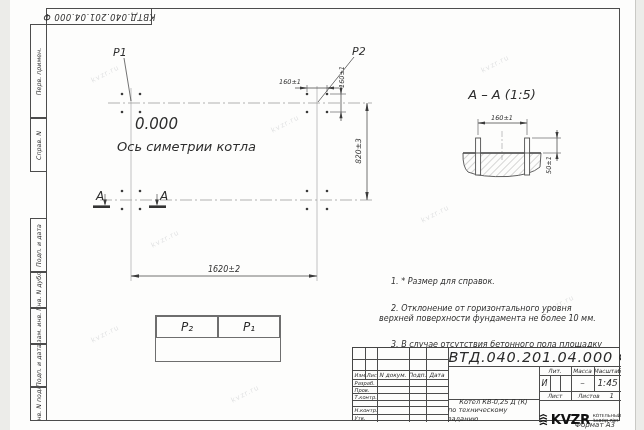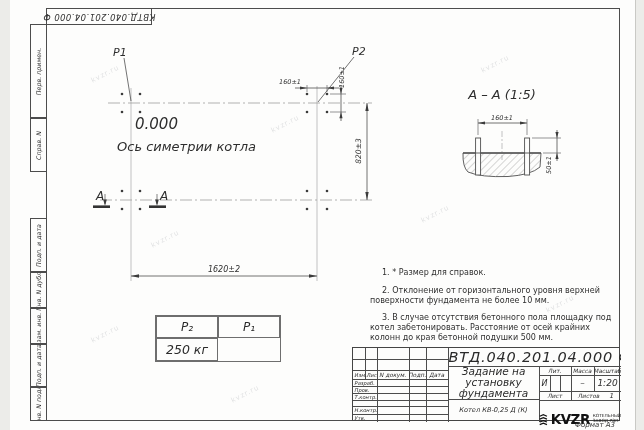--- a/index.html
+++ b/index.html
@@ -12,21 +12,21 @@
            border:1.2px solid #4c4c4c; }
   .stampbox { position:absolute; left:46px; top:8px; width:106px; height:17px;
               border:1px solid #4c4c4c; display:flex; align-items:center; justify-content:center; }
   .stampbox span { transform:rotate(180deg); font-style:italic; font-size:8.5px; color:#333;
                    white-space:nowrap; letter-spacing:.4px; }
   .mbox { position:absolute; left:30px; width:17px; border:1px solid #4c4c4c;
           display:flex; align-items:center; justify-content:center; overflow:hidden; }
   .mbox span { transform:rotate(-90deg); white-space:nowrap; font-size:6.3px; font-style:italic; color:#333; }
   svg text { font-family:"DejaVu Sans", sans-serif; font-style:italic; fill:#2e2e2e; }
   .notes { position:absolute; left:362px; top:260px; width:258px; color:#2f2f2f; }
-  .notes p { font-size:8px; line-height:1.22; text-indent:12px; margin:8px; }
+  .notes p { font-size:8px; font-style:italic; line-height:1.22; text-indent:12px; margin:17px; }
   .ltable { position:absolute; left:155px; top:315px; width:126px; height:47px;
             border:1px solid #6e6e6e; display:grid; grid-template-columns:1fr 1fr;
             grid-template-rows:22px 1fr; }
   .ltable div { border:0.5px solid #6e6e6e; display:flex; align-items:center; justify-content:center;
                 font-style:italic; color:#2b2b2b; }
   .ltable .hd { font-size:12px; } .ltable .vl { font-size:12.5px; }
   .tb { position:absolute; left:352px; top:347px; width:268px; height:74px;
         border:1.2px solid #444; background:#fdfdfc; }
   .tb .cell { position:absolute; display:flex; align-items:center; justify-content:center;
               color:#2b2b2b; font-style:italic; overflow:hidden; }
@@ -180,21 +180,20 @@
     <text x="361" y="151" font-size="7.5" text-anchor="middle" transform="rotate(-90 361 151)">820±3</text>
     <text x="290" y="84" font-size="6.5" text-anchor="middle">160±1</text>
     <text x="344" y="77" font-size="6.5" text-anchor="middle" transform="rotate(-90 344 77)">160±1</text>
     <text x="502" y="120" font-size="6.5" text-anchor="middle">160±1</text>
     <text x="551" y="165" font-size="6.5" text-anchor="middle" transform="rotate(-90 551 165)">50±1</text>
   </svg>
 
   <div class="ltable">
     <div class="hd">P₂</div>
     <div class="hd">P₁</div>
-    <div class="vl">250 кг</div>
   </div>
 
   <div class="notes">
     <p>1. * Размер для справок.</p>
     <p>2. Отклонение от горизонтального уровня верхней поверхности фундамента не более 10 мм.</p>
     <p>3. В случае отсутствия бетонного пола площадку под котел забетонировать. Расстояние от осей крайних колонн до края бетонной подушки 500 мм.</p>
   </div>
 
   <div class="tb">
 
@@ -227,32 +226,32 @@
     <div class="cell tbhdr" style="left:56px;top:22px;width:17px;height:9px">Подп.</div>
     <div class="cell tbhdr" style="left:73px;top:22px;width:22px;height:9px">Дата</div>
     <div class="cell tbsmall" style="left:0;top:31px;width:24px;height:7px">Разраб.</div>
     <div class="cell tbsmall" style="left:0;top:38px;width:24px;height:7px">Пров.</div>
     <div class="cell tbsmall" style="left:0;top:45px;width:24px;height:7px">Т.контр.</div>
     <div class="cell tbsmall" style="left:0;top:58px;width:24px;height:8px">Н.контр.</div>
     <div class="cell tbsmall" style="left:0;top:66px;width:24px;height:8px">Утв.</div>
 
     <div class="cell docnum" style="left:95px;top:0;width:173px;height:18px">КВТД.040.201.04.000  Ф</div>
 
-    <div class="cell tbtitle" style="left:97px;top:18px;width:87px;height:33px">Задание на установку фундамента</div>
 
     <div class="cell" style="left:95px;top:51px;width:91px;height:23px;flex-direction:column;font-size:6.6px;line-height:1.3">
       <span>Котел  КВ-0,25 Д (К)</span>
+      <span>по техническому заданию</span>
     </div>
 
     <div class="cell tbhdr" style="left:186px;top:18px;width:32px;height:9px">Лит.</div>
     <div class="cell tbhdr" style="left:218px;top:18px;width:23px;height:9px">Масса</div>
     <div class="cell tbhdr" style="left:241px;top:18px;width:27px;height:9px">Масштаб</div>
     <div class="cell" style="left:186px;top:27px;width:11px;height:16px;font-size:8px">И</div>
     <div class="cell" style="left:218px;top:27px;width:23px;height:16px;font-size:9px">–</div>
-    <div class="cell" style="left:241px;top:27px;width:27px;height:16px;font-size:9px">1:20</div>
+    <div class="cell" style="left:241px;top:27px;width:27px;height:16px;font-size:9px">1:45</div>
 
     <div class="cell tbhdr" style="left:186px;top:43px;width:32px;height:9px">Лист</div>
     <div class="cell" style="left:218px;top:43px;width:50px;height:9px;justify-content:space-between;padding:0 7px">
       <span class="tbhdr">Листов</span>
       <span style="font-size:7px">1</span>
     </div>
 
     <div class="cell brand" style="left:186px;top:60px;width:82px;height:22px">
       <svg width="11" height="15" viewBox="0 0 12 16">
         <path d="M1,3.5 L6,1.5 L11,3.5 M1,7.5 L6,5.5 L11,7.5 M1,11.5 L6,9.5 L11,11.5 M1,15 L6,13 L11,15" stroke="#111" stroke-width="1.7" fill="none"></path>

